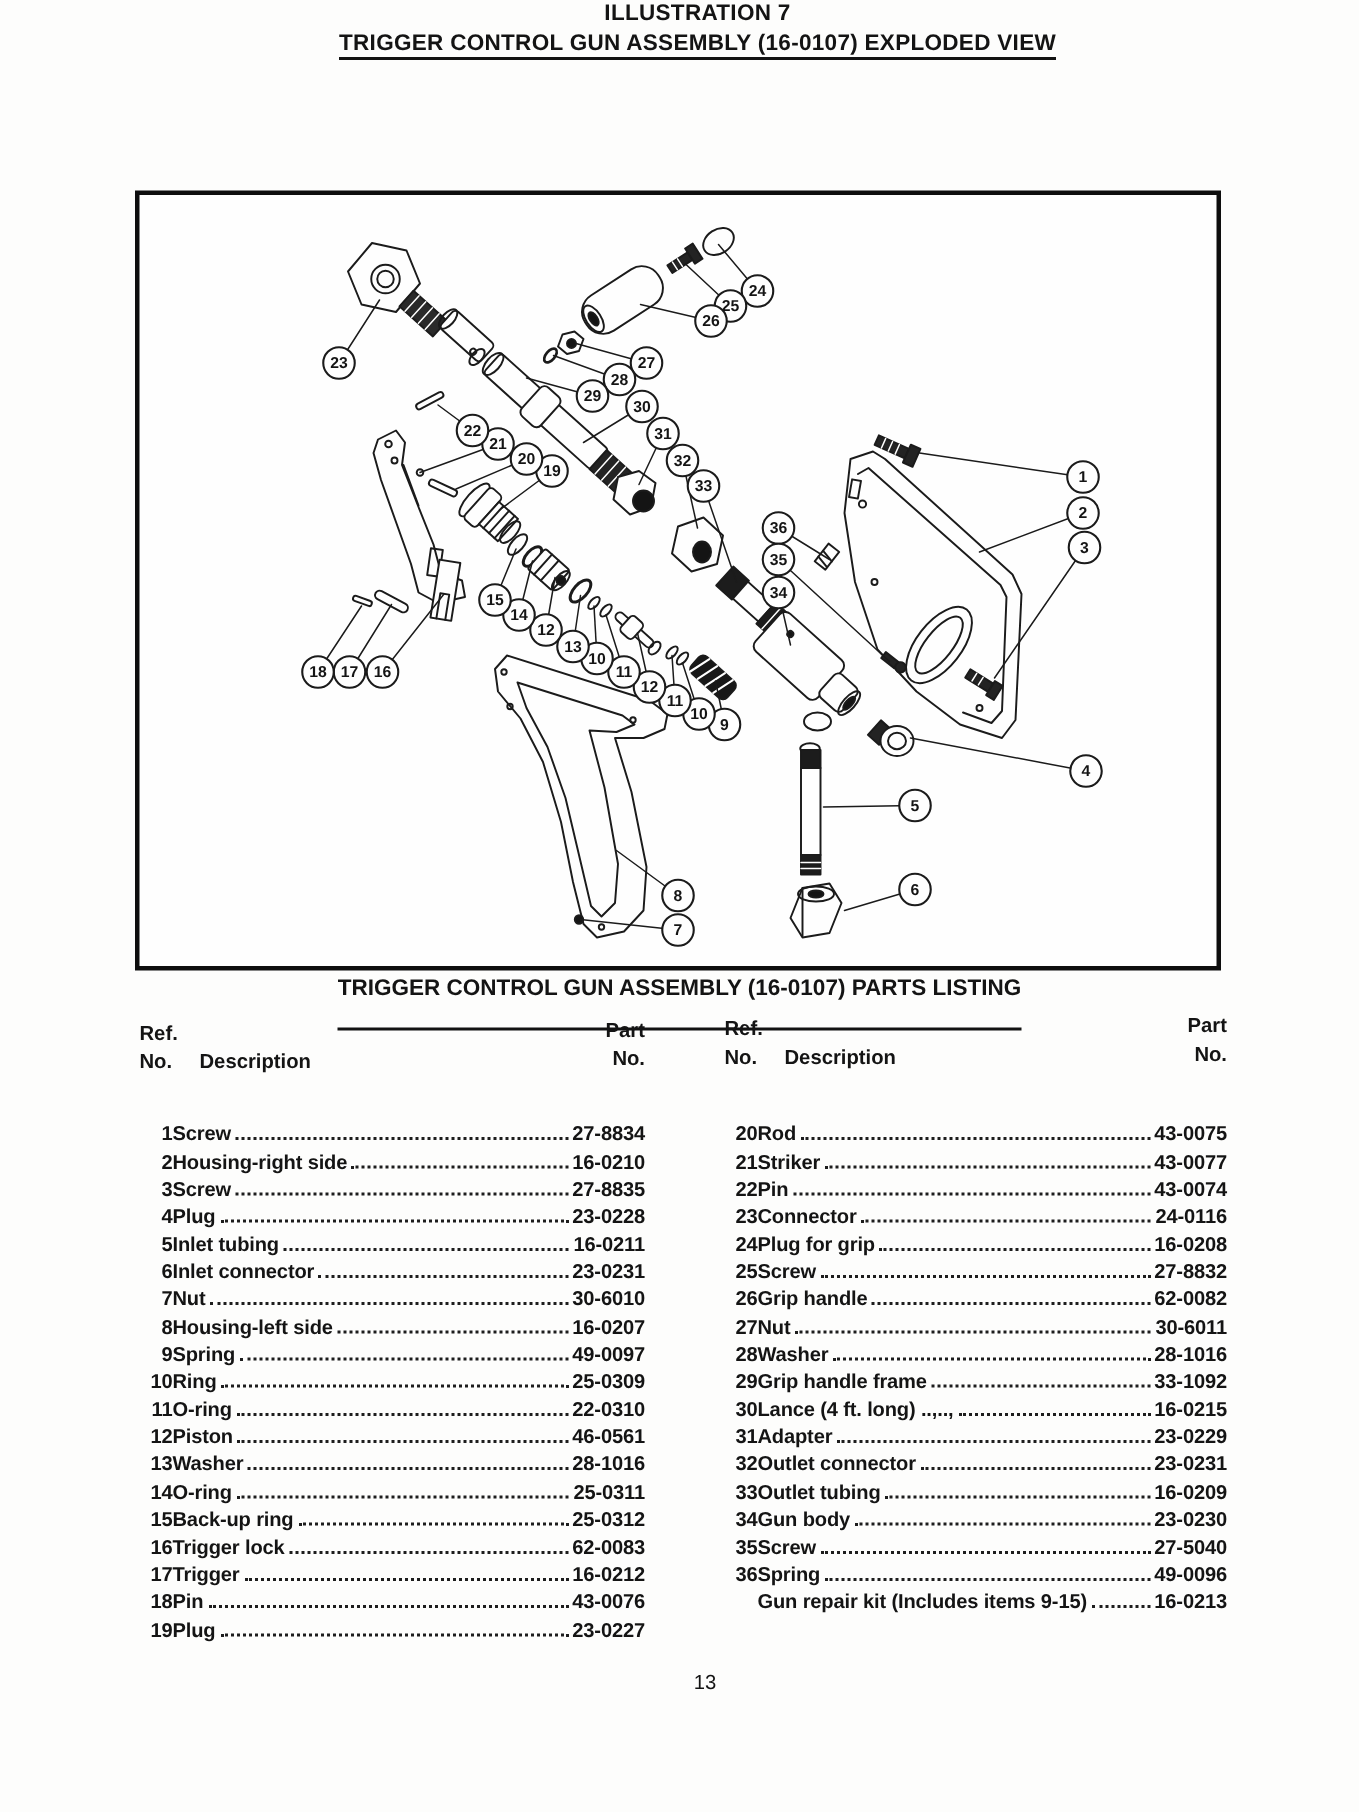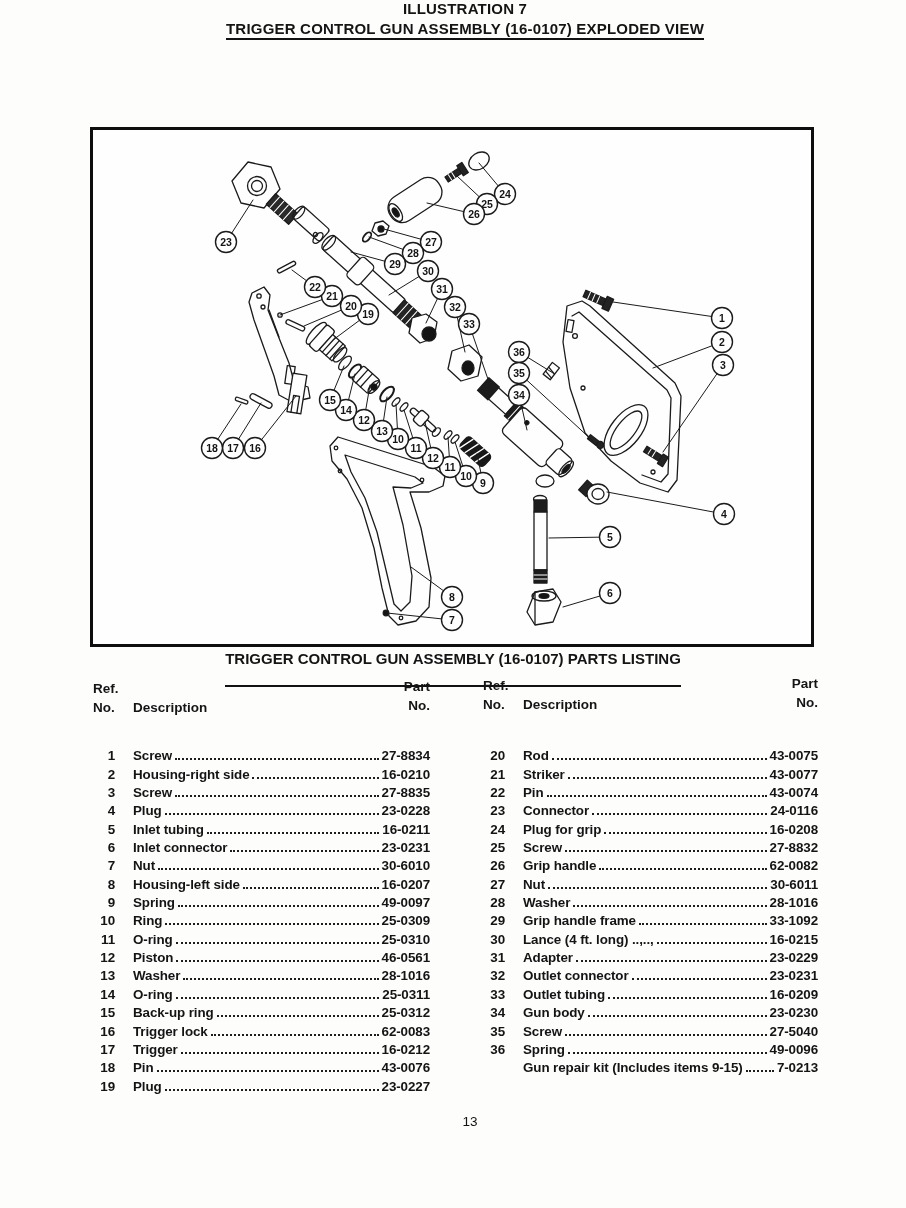--- a/index.html
+++ b/index.html
@@ -30,21 +30,21 @@
   .colhead .partno{position:absolute;right:0;top:19px;text-align:right;}
   #colhead-left{left:93px;top:679px;}
   #colhead-right{left:483px;top:676px;width:335px;}
 
   .ptable{position:absolute;width:337px;}
   #ptable-left{left:93px;top:745px;}
   #ptable-right{left:483px;top:745px;width:335px;}
   .prow{display:flex;align-items:flex-end;height:18.35px;font-size:13.4px;font-weight:bold;
     letter-spacing:-0.1px;white-space:nowrap;}
   .pref{width:22px;text-align:right;flex:0 0 22px;}
-  .pdesc{margin-left:18px;flex:0 0 auto;}
+  .pdesc{flex:0 0 auto;}
   .pdots{flex:1 1 auto;border-bottom:2.2px dotted #1d1d1d;margin:0 3px 3px 3px;min-width:8px;}
   .ppart{flex:0 0 auto;}
   .pagenum{position:absolute;left:0;top:1114px;width:940px;text-align:center;
     font-size:13.5px;font-weight:normal;}
 </style>
 </head>
 <body>
 
 <div class="titleblock">
   <div class="t1">ILLUSTRATION 7</div>
@@ -529,21 +529,21 @@
     <div class="prow">
       <span class="pref">10</span>
       <span class="pdesc">Ring</span>
       <span class="pdots"></span>
       <span class="ppart">25-0309</span>
     </div>
     <div class="prow">
       <span class="pref">11</span>
       <span class="pdesc">O-ring</span>
       <span class="pdots"></span>
-      <span class="ppart">25-0310</span>
+      <span class="ppart">22-0310</span>
     </div>
     <div class="prow">
       <span class="pref">12</span>
       <span class="pdesc">Piston</span>
       <span class="pdots"></span>
       <span class="ppart">46-0561</span>
     </div>
     <div class="prow">
       <span class="pref">13</span>
       <span class="pdesc">Washer</span>
@@ -687,17 +687,17 @@
     <div class="prow">
       <span class="pref">36</span>
       <span class="pdesc">Spring</span>
       <span class="pdots"></span>
       <span class="ppart">49-0096</span>
     </div>
     <div class="prow">
       <span class="pref"></span>
       <span class="pdesc">Gun repair kit (Includes items 9-15)</span>
       <span class="pdots"></span>
-      <span class="ppart">7-0213</span>
+      <span class="ppart">16-0213</span>
     </div>
   </div>
 
 <div class="pagenum">13</div>
 
 </body></html>

